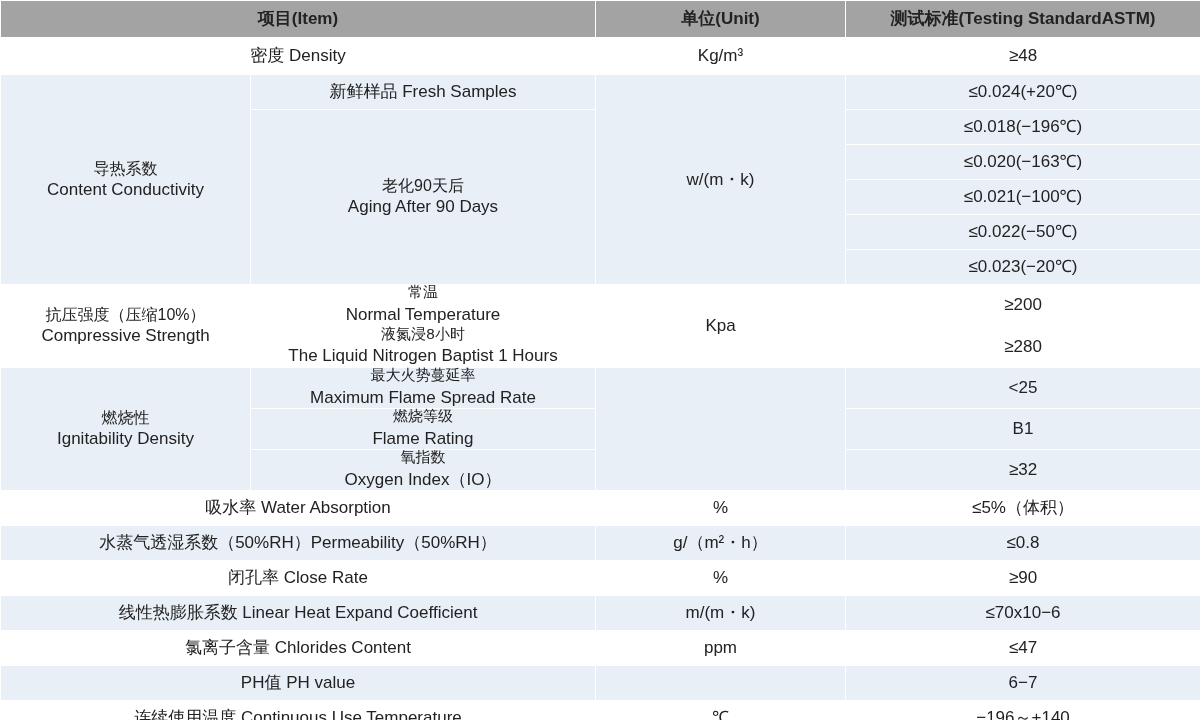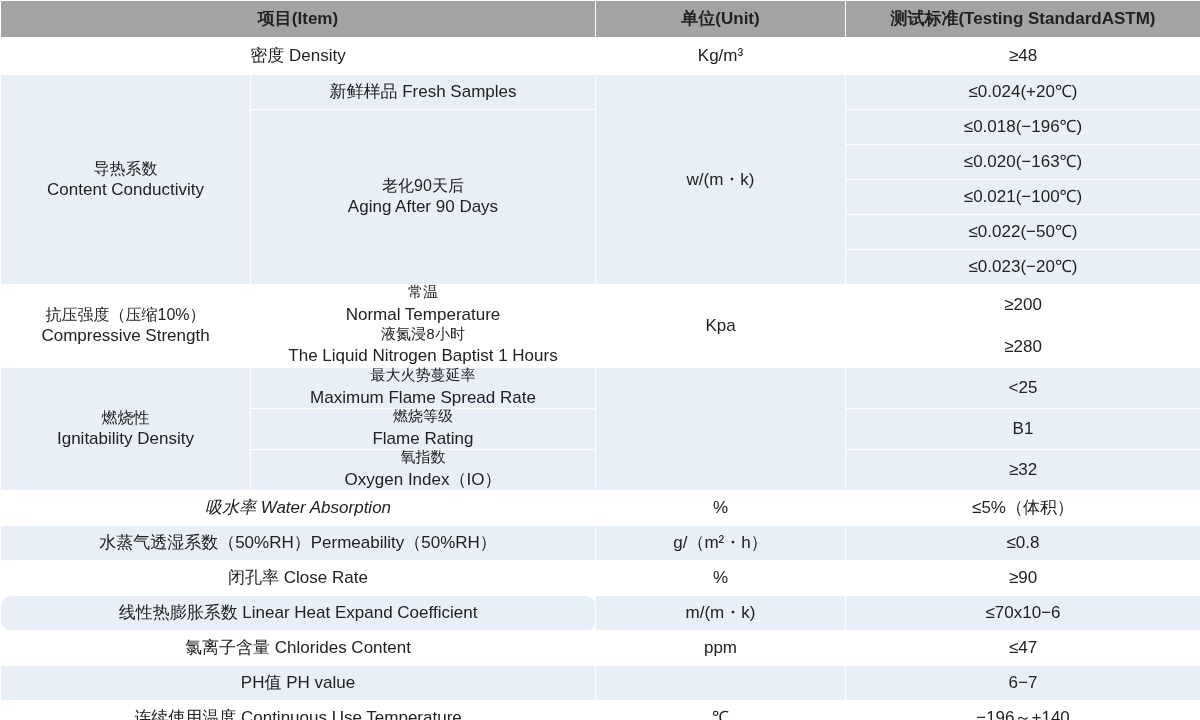--- a/index.html
+++ b/index.html
@@ -157,36 +157,36 @@
     </tr>
     <tr class="band-dark">
       <td class="cell-pad two-line" style="height:38px;">
         <span class="small-cn">氧指数</span>
         <span class="en">Oxygen Index（IO）</span>
       </td>
       <td class="cell-pad">≥32</td>
     </tr>
 
     <tr class="band-light">
-      <td colspan="2" class="cell-pad item-left" style="height:34px;font-style:italic;">吸水率 Water Absorption</td>
+      <td colspan="2" class="cell-pad item-left" style="height:34px;">吸水率 Water Absorption</td>
       <td class="cell-pad">%</td>
       <td class="cell-pad">≤5%（体积）</td>
     </tr>
     <tr class="band-dark">
       <td colspan="2" class="cell-pad item-left" style="height:34px;">水蒸气透湿系数（50%RH）Permeability（50%RH）</td>
       <td class="cell-pad">g/（m²・h）</td>
       <td class="cell-pad">≤0.8</td>
     </tr>
     <tr class="band-light">
       <td colspan="2" class="cell-pad item-left" style="height:34px;">闭孔率 Close Rate</td>
       <td class="cell-pad">%</td>
       <td class="cell-pad">≥90</td>
     </tr>
     <tr class="band-dark">
-      <td colspan="2" class="cell-pad item-left" style="height:34px;border-radius:11px;">线性热膨胀系数 Linear Heat Expand Coefficient</td>
+      <td colspan="2" class="cell-pad item-left" style="height:34px;">线性热膨胀系数 Linear Heat Expand Coefficient</td>
       <td class="cell-pad">m/(m・k)</td>
       <td class="cell-pad">≤70x10−6</td>
     </tr>
     <tr class="band-light">
       <td colspan="2" class="cell-pad item-left" style="height:34px;">氯离子含量 Chlorides Content</td>
       <td class="cell-pad">ppm</td>
       <td class="cell-pad">≤47</td>
     </tr>
     <tr class="band-dark">
       <td colspan="2" class="cell-pad item-left" style="height:34px;">PH值 PH value</td>

